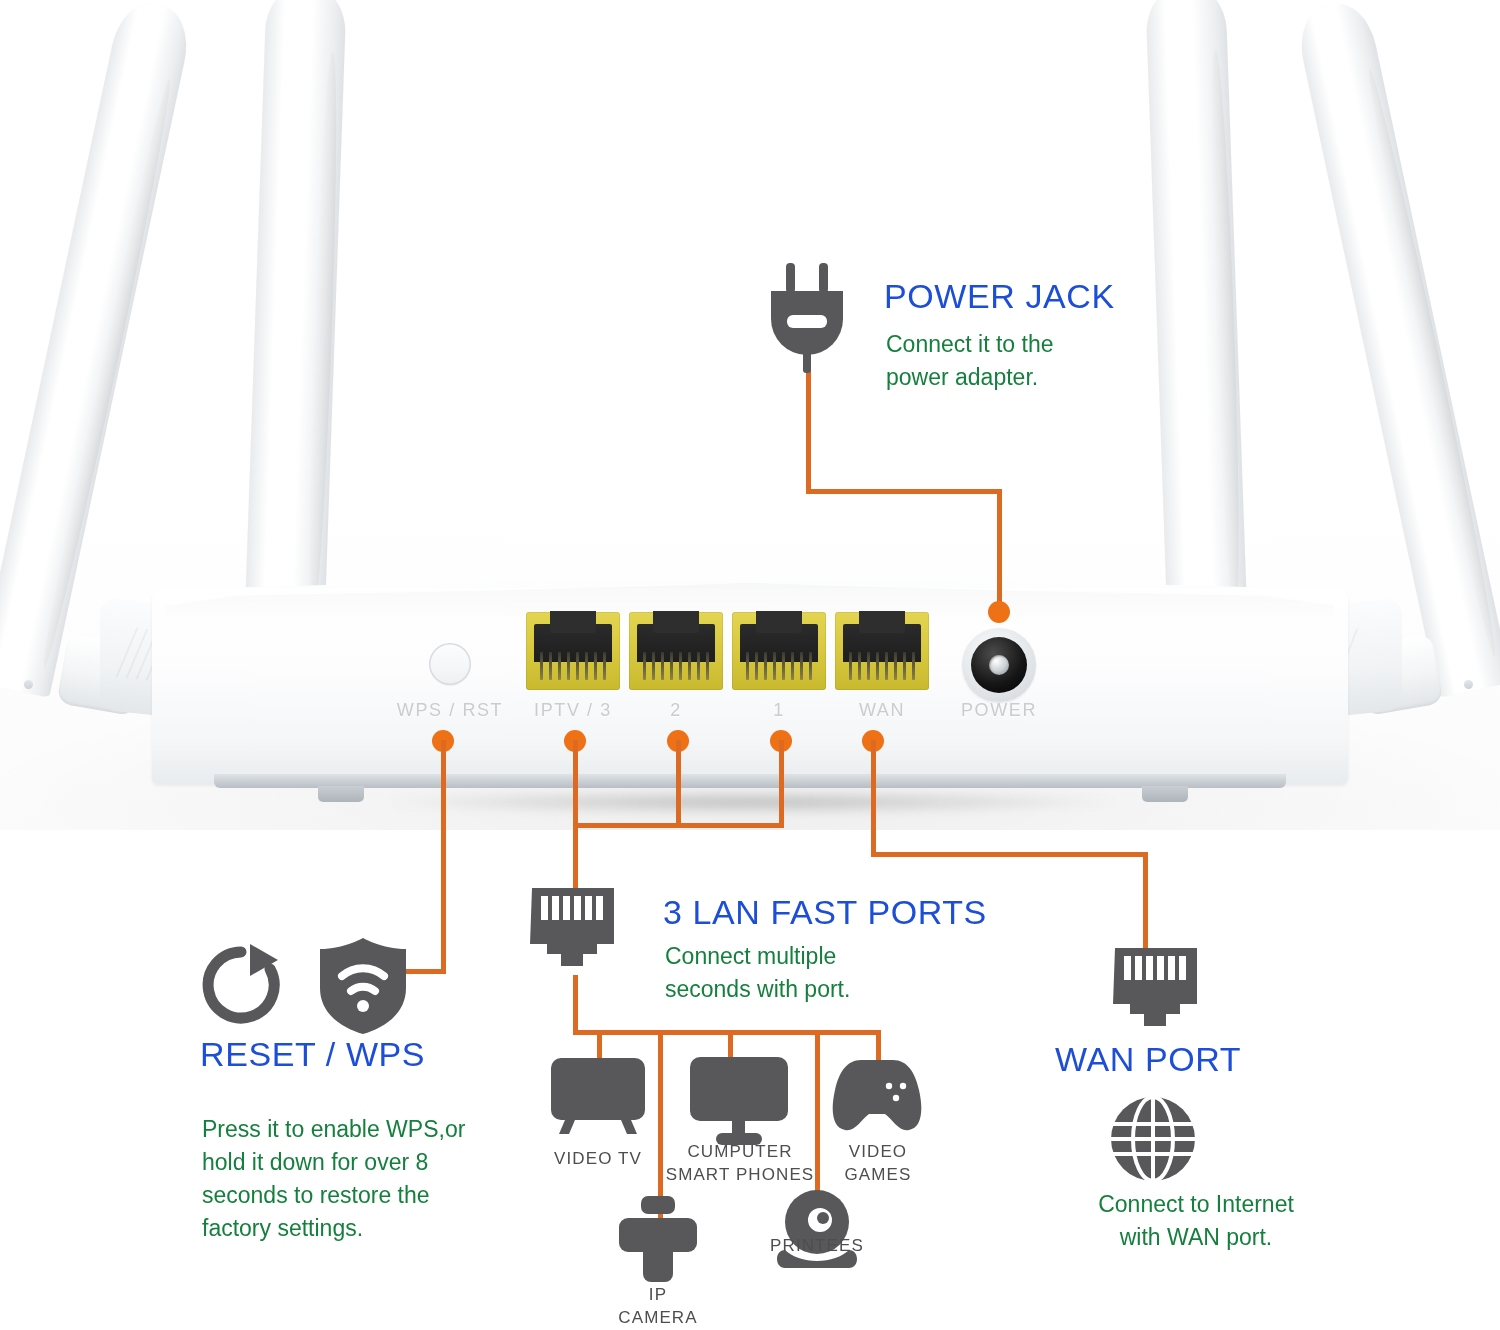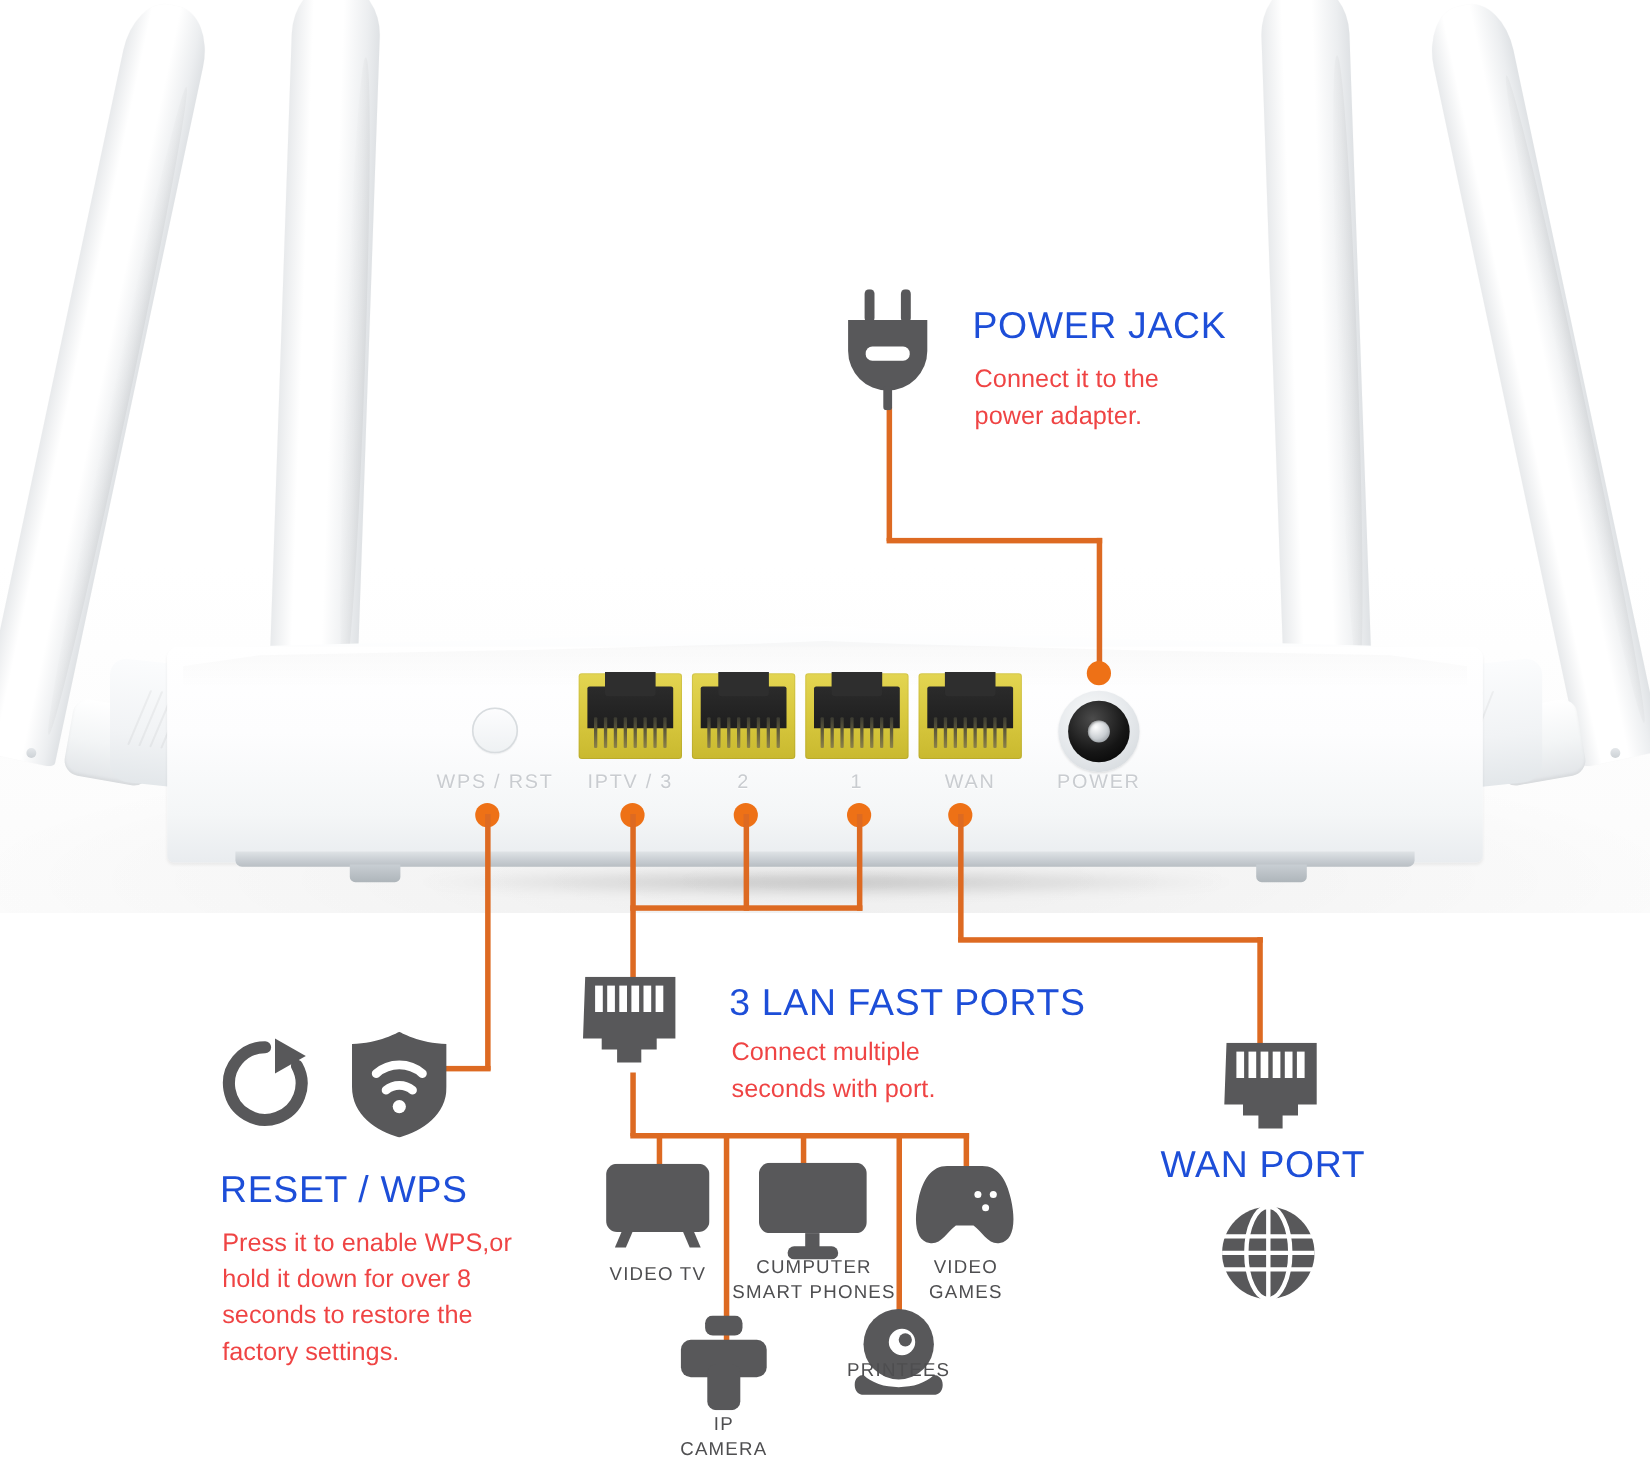--- a/index.html
+++ b/index.html
@@ -137,21 +137,21 @@
   .wire.v{width:5px;}
   .wire.h{height:5px;}
   .dot{position:absolute;width:22px;height:22px;border-radius:50%;background:#ee7116;}
 
   
   .cal-title{
     position:absolute;color:#1d4ed8;font-size:34px;letter-spacing:.6px;
     white-space:nowrap;font-family:"Liberation Sans", sans-serif;
   }
   .cal-body{
-    position:absolute;color:#ef4444;font-size:23px;line-height:33px;
+    position:absolute;color:#15803d;font-size:23px;line-height:33px;
     font-family:"Liberation Sans", sans-serif;
   }
   .dev-label{
     position:absolute;color:#4e4e50;font-size:17px;letter-spacing:1.1px;
     text-align:center;line-height:23px;font-family:"Liberation Sans", sans-serif;
   }
   .icon{position:absolute;fill:#58585a;}
 </style>
 </head>
 <body>
@@ -327,21 +327,21 @@
   <svg class="icon" style="left:196px;top:942px;width:90px;height:86px;" viewBox="0 0 90 86">
     <path d="M45 10 a33 33 0 1 0 29 17" stroke="#58585a" stroke-width="11" fill="none" stroke-linecap="round"></path>
     <path d="M54 2 L82 18 L54 34 Z"></path>
   </svg>
   <svg class="icon" style="left:320px;top:938px;width:86px;height:96px;" viewBox="0 0 86 96">
     <path d="M43 0 C43 0 62 11 86 11 L86 50 C86 76 64 90 43 96 C22 90 0 76 0 50 L0 11 C24 11 43 0 43 0 Z"></path>
     <path d="M22 38 a32 32 0 0 1 42 0" stroke="#ffffff" stroke-width="8" fill="none" stroke-linecap="round"></path>
     <path d="M31 53 a19 19 0 0 1 24 0" stroke="#ffffff" stroke-width="8" fill="none" stroke-linecap="round"></path>
     <circle cx="43" cy="68" r="6" fill="#ffffff"></circle>
   </svg>
-  <div class="cal-title" style="left:200px;top:1063px;">RESET / WPS</div>
+  <div class="cal-title" style="left:200px;top:1035px;">RESET / WPS</div>
   <div class="cal-body" style="left:202px;top:1113px;width:330px;">
     <span>Press it to enable WPS,or</span><br>
     <span>hold it down for over 8</span><br>
     <span>seconds to restore the</span><br>
     <span>factory settings.</span>
   </div>
 
   <svg class="icon" style="left:524px;top:888px;width:98px;height:92px;" viewBox="0 0 98 92">
     <path d="M8 0 h82 v56 h-17 v10 h-14 v12 h-22 v-12 h-14 v-10 h-17 Z"></path>
     <g fill="#ffffff">
@@ -426,14 +426,18 @@
   <svg class="icon" style="left:1110px;top:1096px;width:86px;height:86px;" viewBox="0 0 86 86">
     <circle cx="43" cy="43" r="42"></circle>
     <g stroke="#ffffff" stroke-width="4" fill="none">
       <line x1="1" y1="28" x2="85" y2="28"></line>
       <line x1="1" y1="43" x2="85" y2="43"></line>
       <line x1="1" y1="58" x2="85" y2="58"></line>
       <line x1="43" y1="1" x2="43" y2="85"></line>
       <ellipse cx="43" cy="43" rx="20" ry="42"></ellipse>
     </g>
   </svg>
+  <div class="cal-body" style="left:1046px;top:1188px;width:300px;text-align:center;">
+    <span>Connect to Internet</span><br>
+    <span>with WAN port.</span>
+  </div>
 
 </div>
 
 </body></html>

